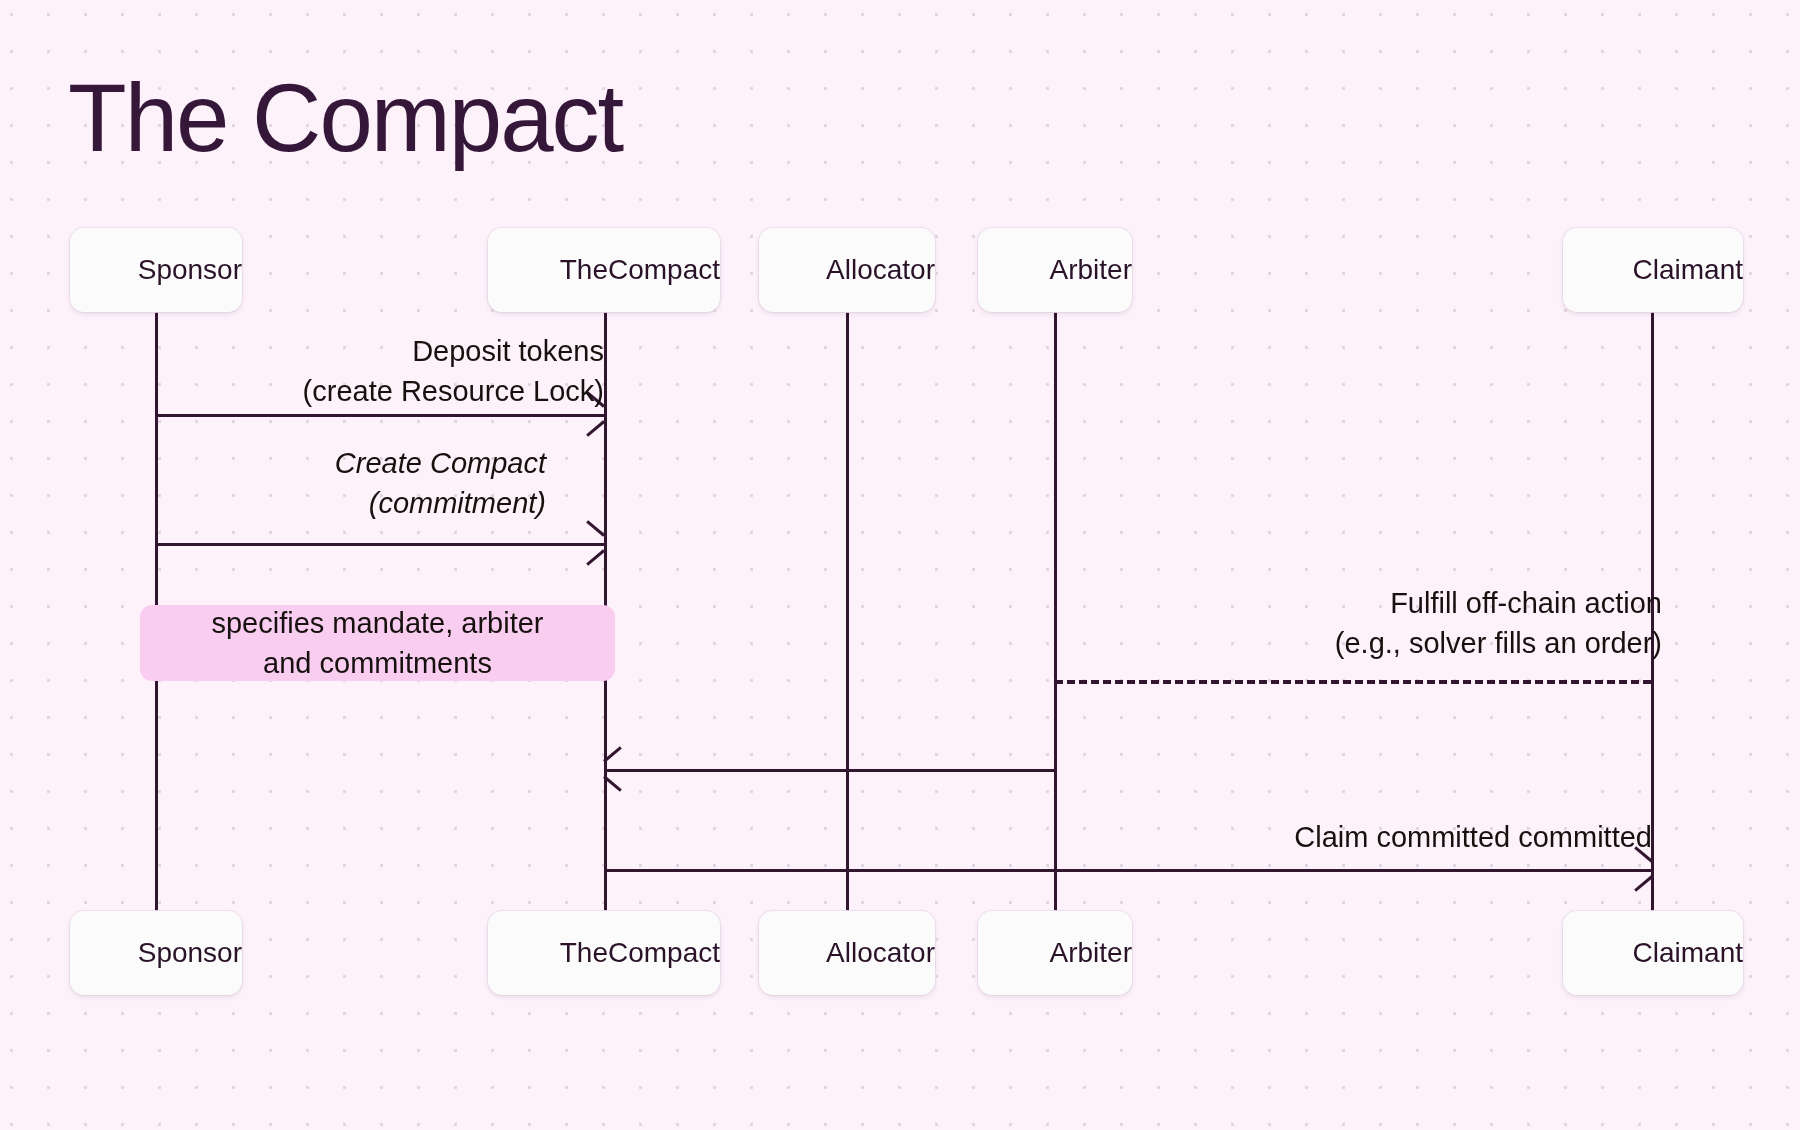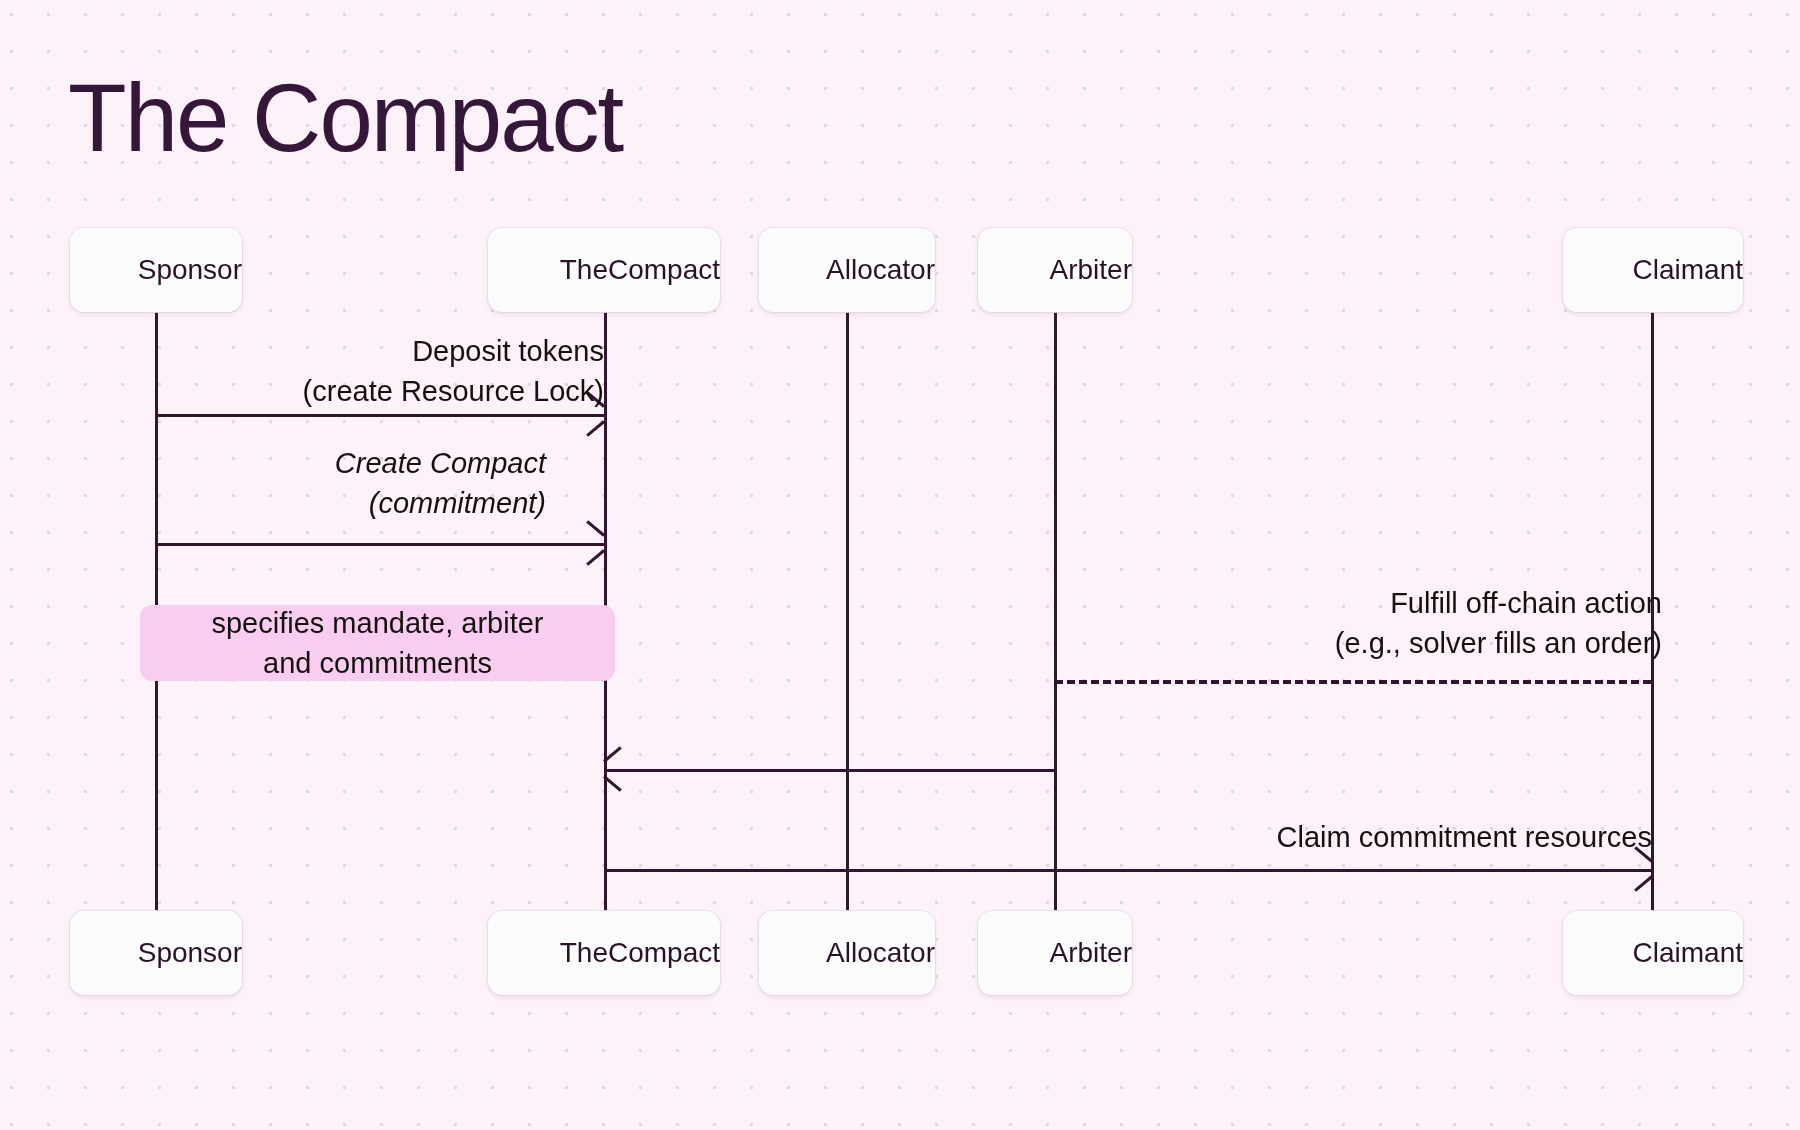--- a/index.html
+++ b/index.html
@@ -191,21 +191,21 @@
   </div>
 
   <div class="msg" style="left:604px; top:769px;">
     <div class="msg-line" style="width:451px;"></div>
     <div class="ahead left" style="left:0px;">
         <i></i>
         <i></i>
       </div>
   </div>
 
-  <div class="msg-label" style="left:604px; top:817px; width:1048px;">Claim commitment resources</div>
+  <div class="msg-label" style="left:604px; top:817px; width:1048px;">Claim committed committed</div>
   <div class="msg" style="left:604px; top:869px;">
     <div class="msg-line" style="width:1048px;"></div>
     <div class="ahead right" style="left:1026px;">
         <i></i>
         <i></i>
       </div>
   </div>
 
 </div>
 

